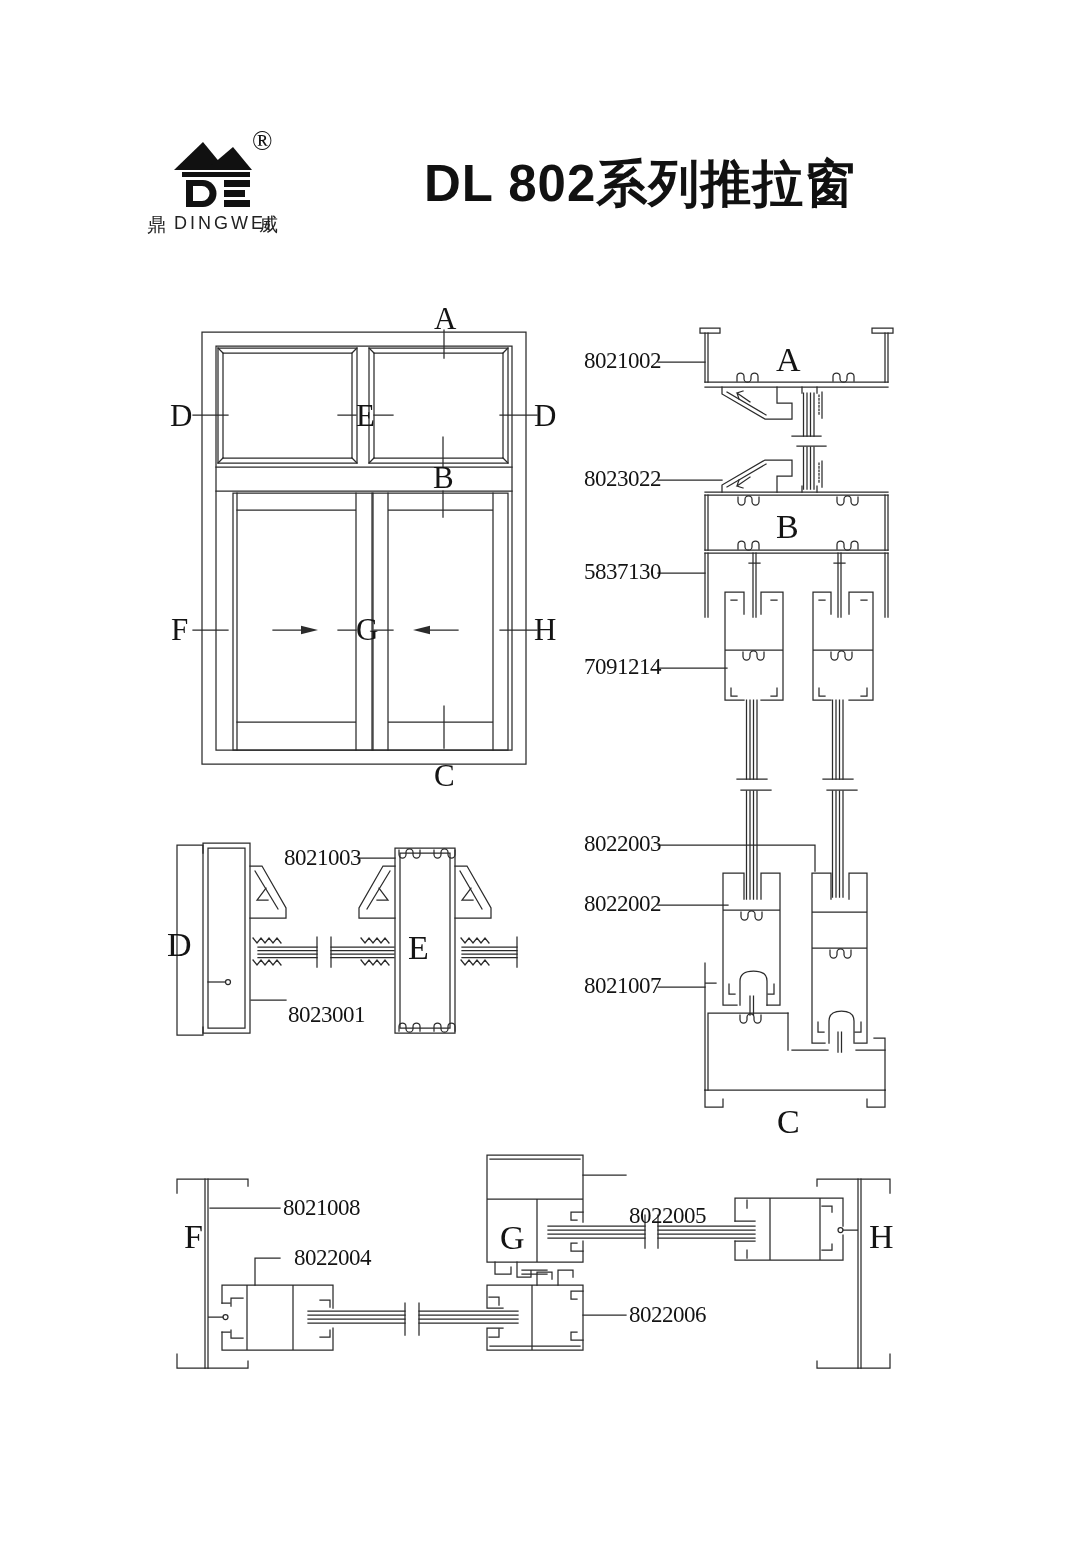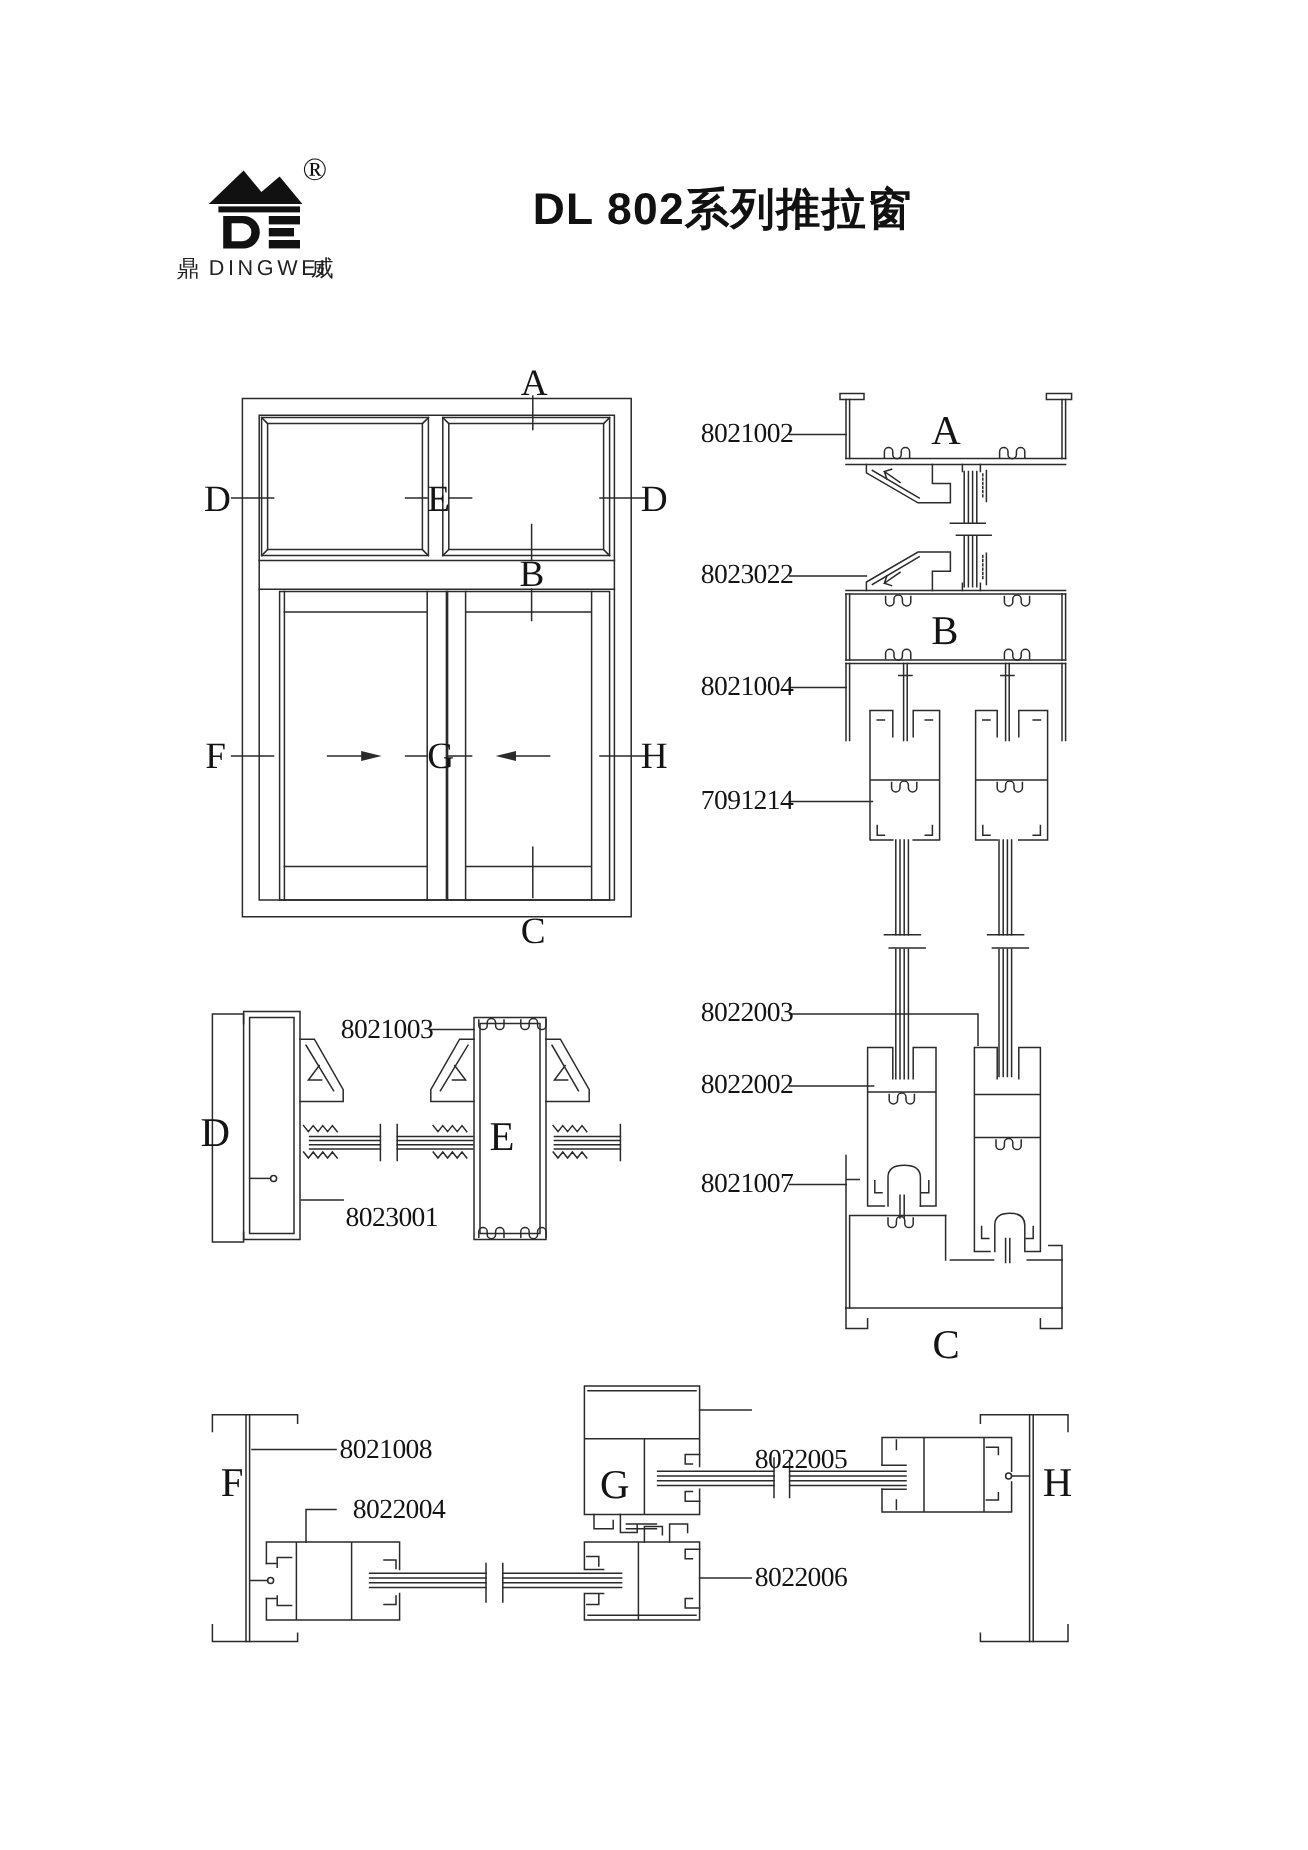--- a/index.html
+++ b/index.html
@@ -8,22 +8,22 @@
     font-family:"Liberation Serif", serif; color:#141414; overflow:hidden;
     margin:0 auto;
   }
   svg.draw{position:absolute;left:0;top:0;}
   .lbl{position:absolute;white-space:nowrap;line-height:1;}
   .pn{font-family:Liberation Serif, serif;font-size:23px;letter-spacing:-0.5px;color:#141414;}
   .sec{font-family:"Liberation Serif",serif;font-size:31px;color:#141414;}
   .sec-big{font-family:"Liberation Serif",serif;font-size:34px;color:#141414;}
   .title{
     position:absolute;left:424px;top:150px;width:460px;
-    font-family:"Liberation Sans",sans-serif;font-weight:bold;font-size:37px;
-    letter-spacing:1px;color:#111;margin-left:20px;
+    font-family:"Liberation Sans",sans-serif;font-weight:bold;font-size:51px;
+    letter-spacing:1px;color:#111;
   }
   .brand-cn{position:absolute;font-family:"Liberation Serif",serif;font-size:19px;color:#222;}
   .brand-en{position:absolute;font-family:"Liberation Sans",sans-serif;font-size:18px;letter-spacing:3px;color:#222;}
   .regmark{position:absolute;font-family:"Liberation Serif",serif;font-size:27px;color:#111;}
 </style>
 </head>
 <body>
 
 <div class="page">
 
@@ -271,21 +271,21 @@
   <div class="sec lbl" style="left:356px;top:400px;">E</div>
   <div class="sec lbl" style="left:534px;top:400px;">D</div>
   <div class="sec lbl" style="left:433px;top:462px;">B</div>
   <div class="sec lbl" style="left:171px;top:614px;">F</div>
   <div class="sec lbl" style="left:356px;top:614px;">G</div>
   <div class="sec lbl" style="left:534px;top:614px;">H</div>
   <div class="sec lbl" style="left:434px;top:760px;">C</div>
 
   <div class="pn lbl" style="left:584px;top:349px;">8021002</div>
   <div class="pn lbl" style="left:584px;top:467px;">8023022</div>
-  <div class="pn lbl" style="left:584px;top:560px;">8021004</div>
+  <div class="pn lbl" style="left:584px;top:560px;">5837130</div>
   <div class="pn lbl" style="left:584px;top:655px;">7091214</div>
   <div class="pn lbl" style="left:584px;top:832px;text-align:right;">8022003</div>
   <div class="pn lbl" style="left:584px;top:892px;">8022002</div>
   <div class="pn lbl" style="left:584px;top:974px;">8021007</div>
   <div class="sec-big lbl" style="left:776px;top:343px;">A</div>
   <div class="sec-big lbl" style="left:776px;top:510px;">B</div>
   <div class="sec-big lbl" style="left:777px;top:1105px;">C</div>
 
   <div class="pn lbl" style="left:284px;top:846px;">8021003</div>
   <div class="pn lbl" style="left:288px;top:988px;margin-top:15px;">8023001</div>

